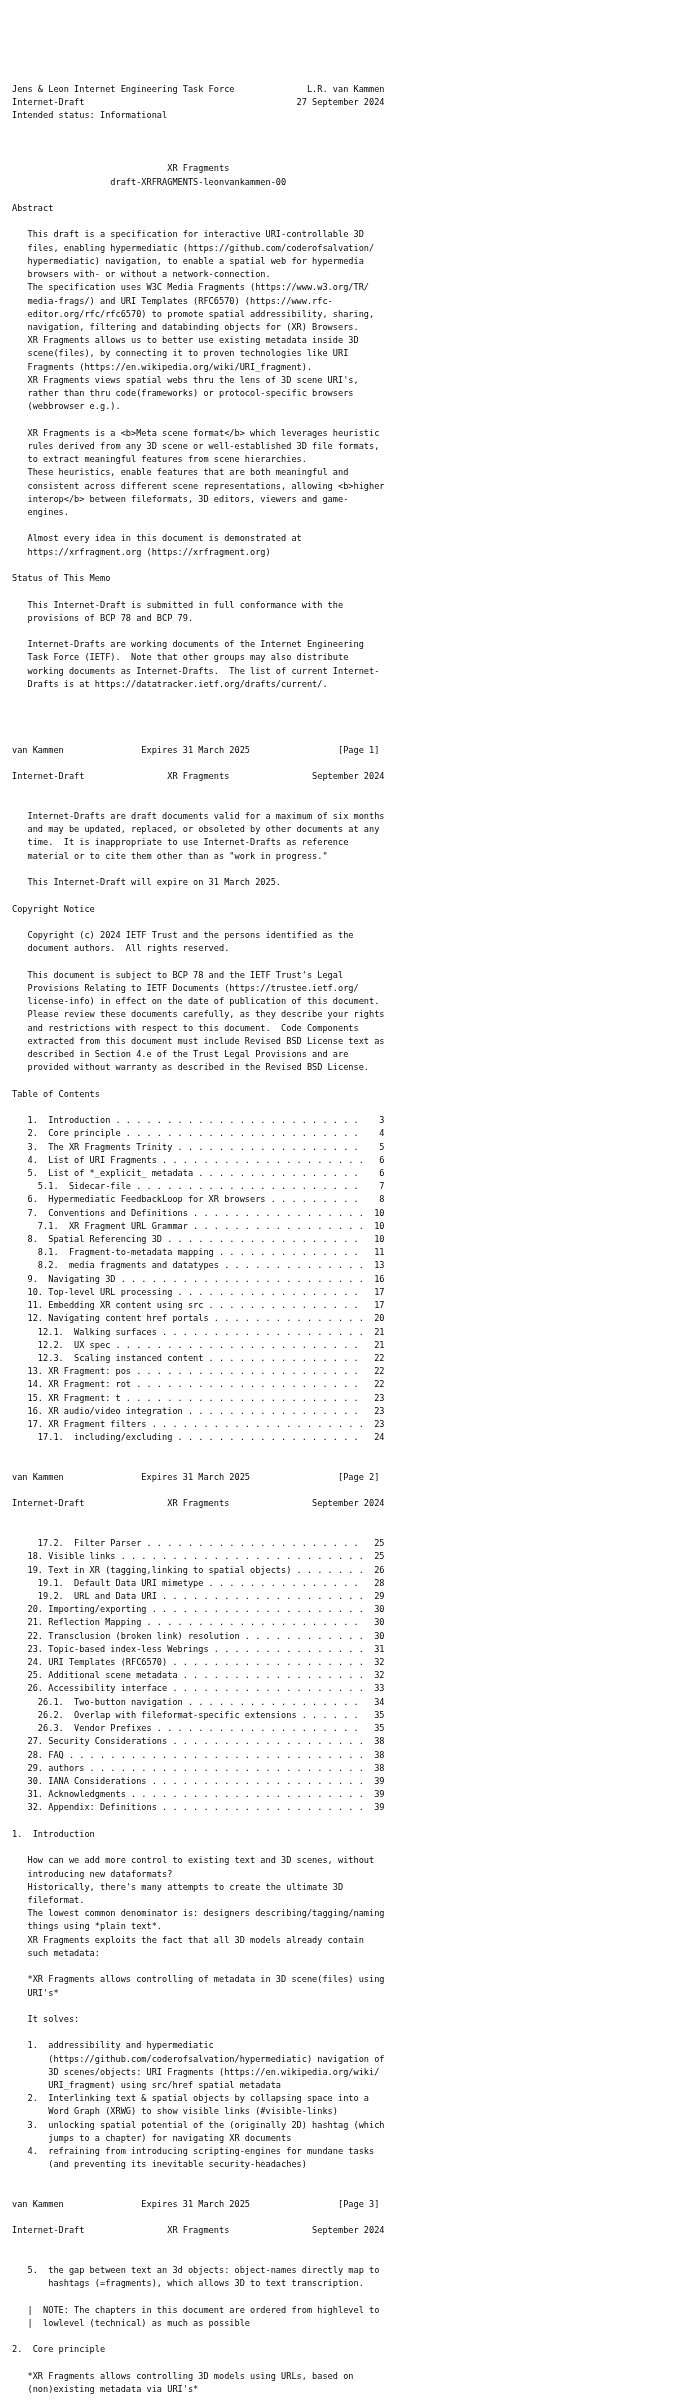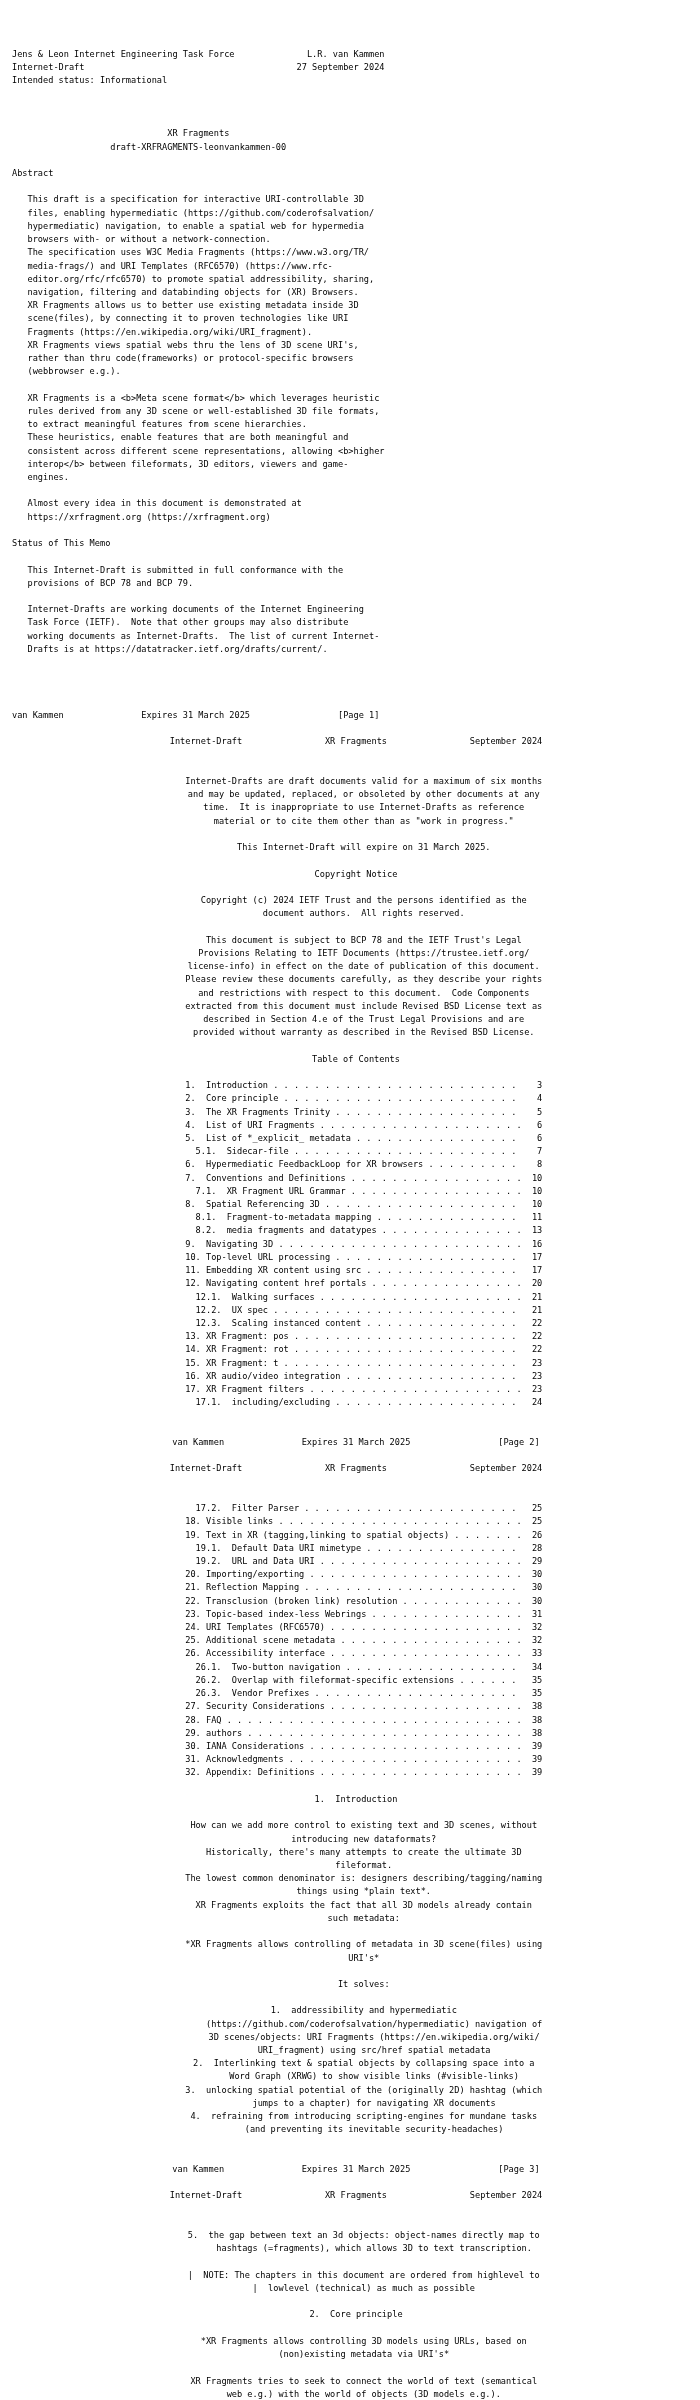--- a/index.html
+++ b/index.html
@@ -16,22 +16,22 @@
     color: #000000;
     -webkit-font-smoothing: antialiased;
   }
   .doc pre {
     margin: 0;
     padding: 0;
     margin-left: 12px;
     font: inherit;
     white-space: pre;
   }
-  .doc pre.first-page { padding-top: 48px; }
-  .doc pre.page-gap { margin-top: 13.22px; text-align: center; }
+  .doc pre.first-page { padding-top: 83px; }
+  .doc pre.page-gap { margin-top: 13.22px; }
 </style>
 </head>
 <body>
 
 <div class="doc">
   <pre class="first-page">Jens &amp; Leon Internet Engineering Task Force              L.R. van Kammen
 Internet-Draft                                         27 September 2024
 Intended status: Informational
 
 

